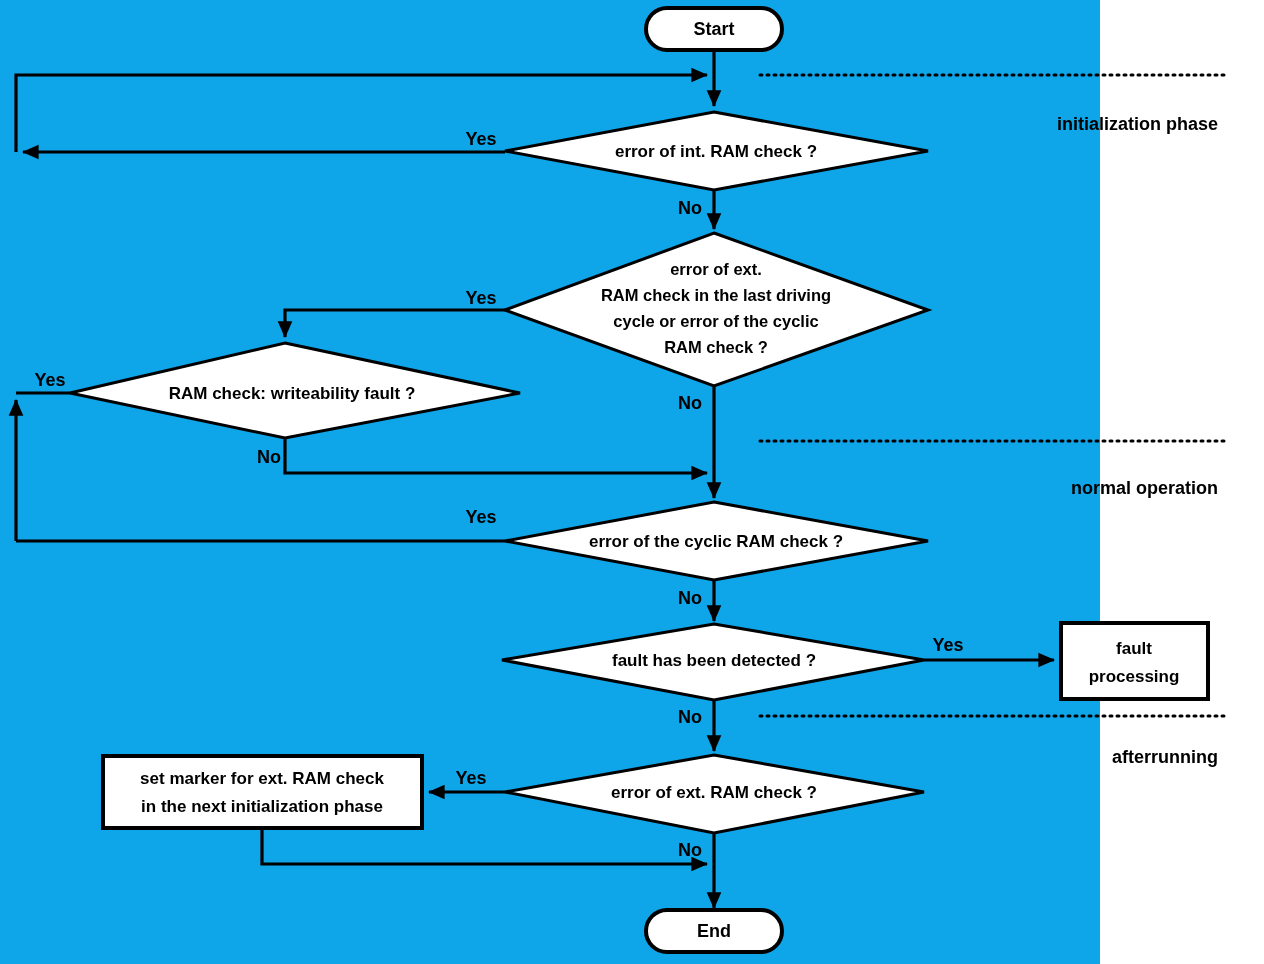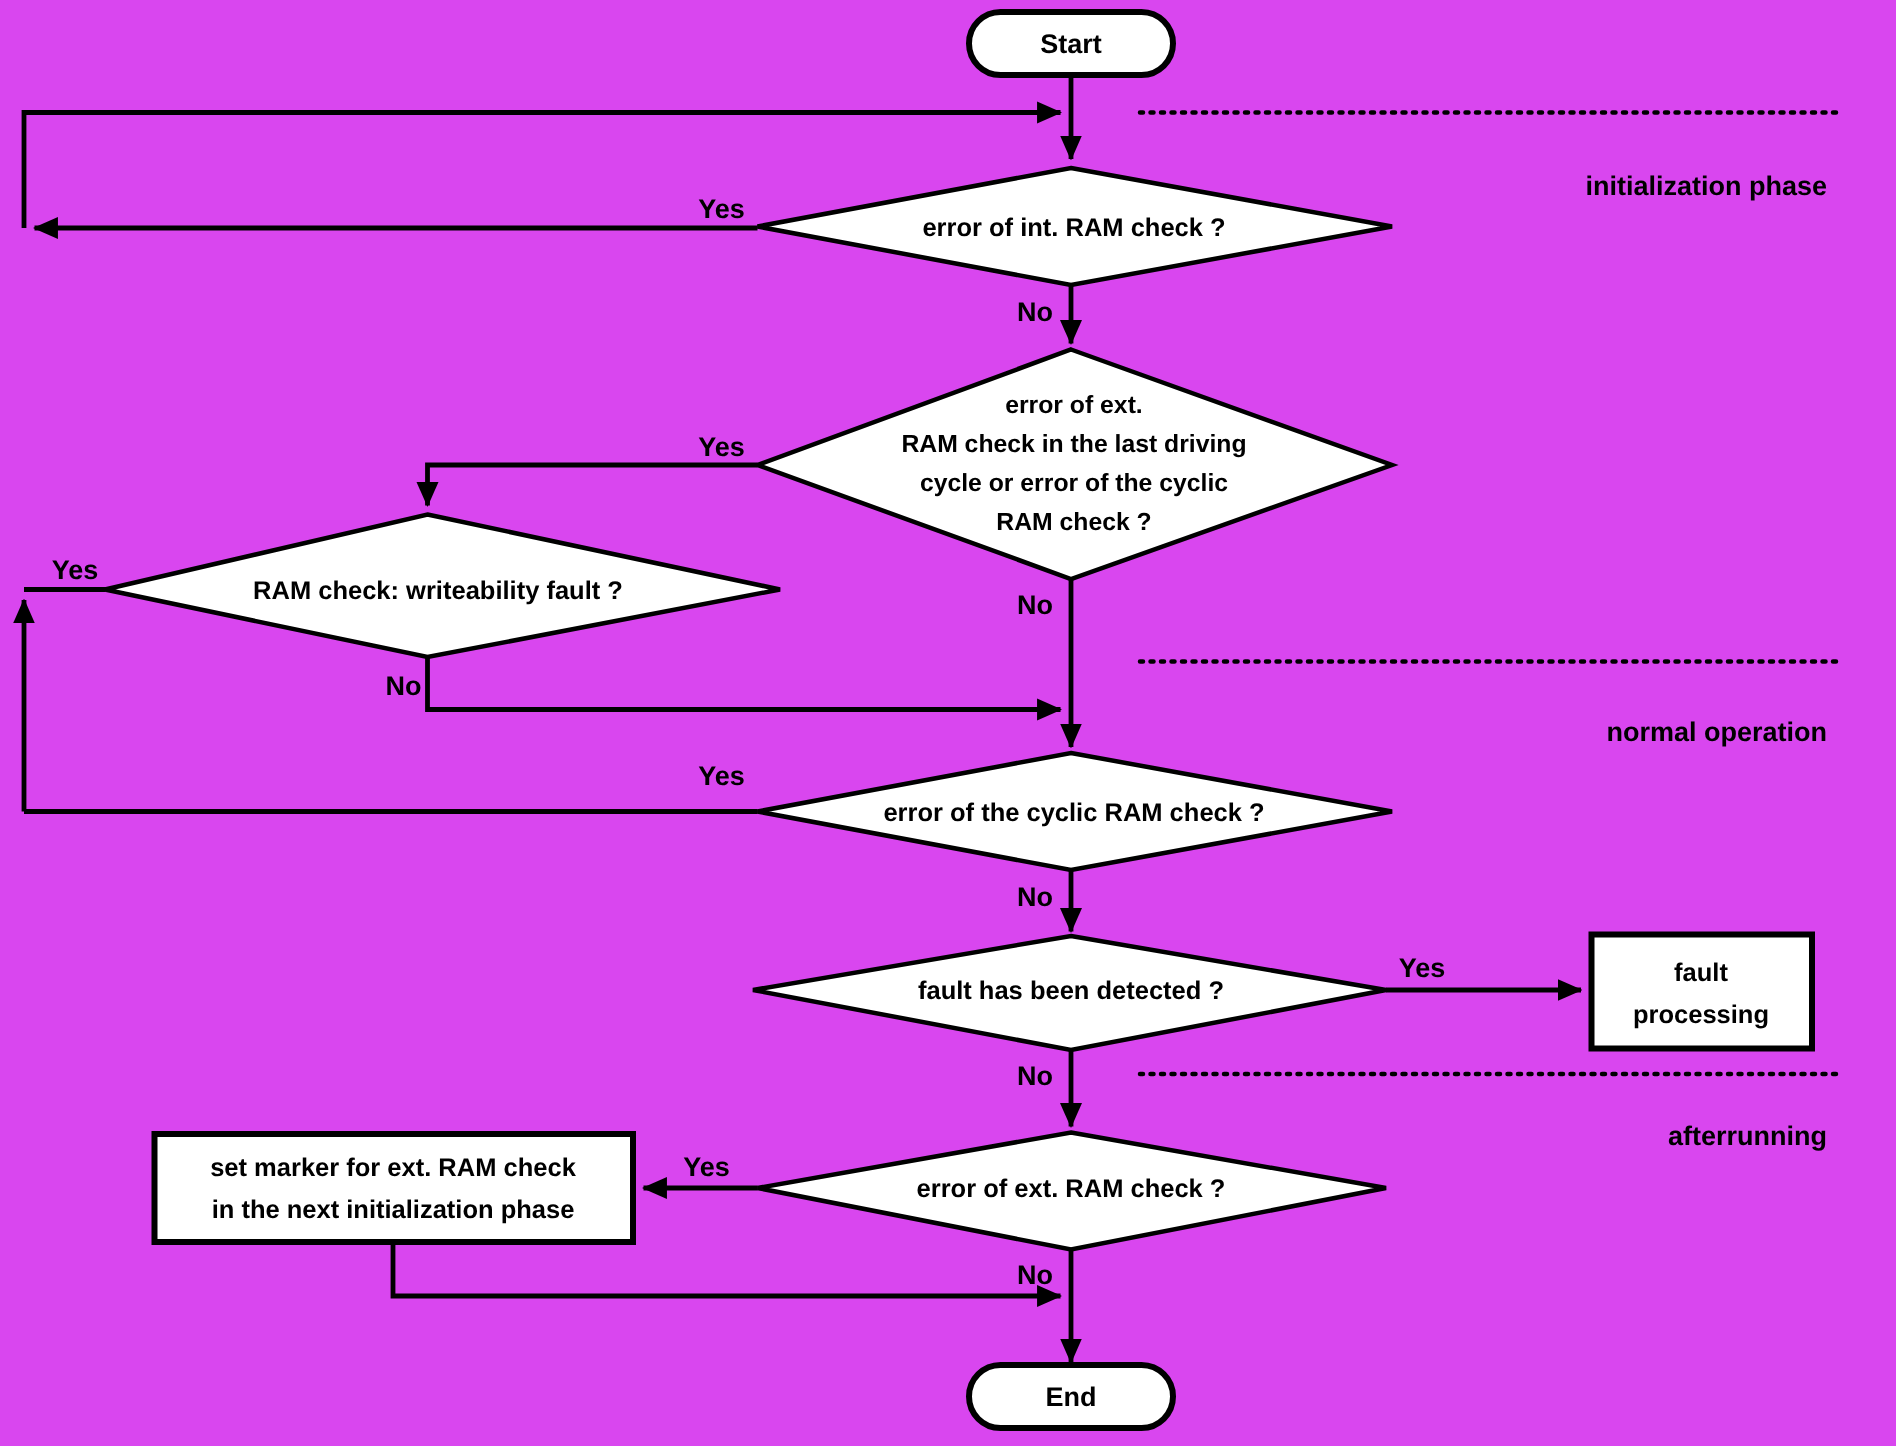--- a/index.html
+++ b/index.html
@@ -2,23 +2,23 @@
 <html><head>
 <meta charset="utf-8">
 <style>
   html, body {
     margin: 0;
     padding: 0;
     background: #ffffff;
   }
   #flowchart-root {
     position: relative;
-    width: 1264px;
+    width: 1100px;
     height: 964px;
-    background: #d946ef;
+    background: #0ea5e9;
     font-family: "Liberation Sans", sans-serif;
   }
   svg.fc {
     display: block;
     width: 1264px;
     height: 964px;
   }
   .shape-stroke {
     fill: #ffffff;
     stroke: #000000;

